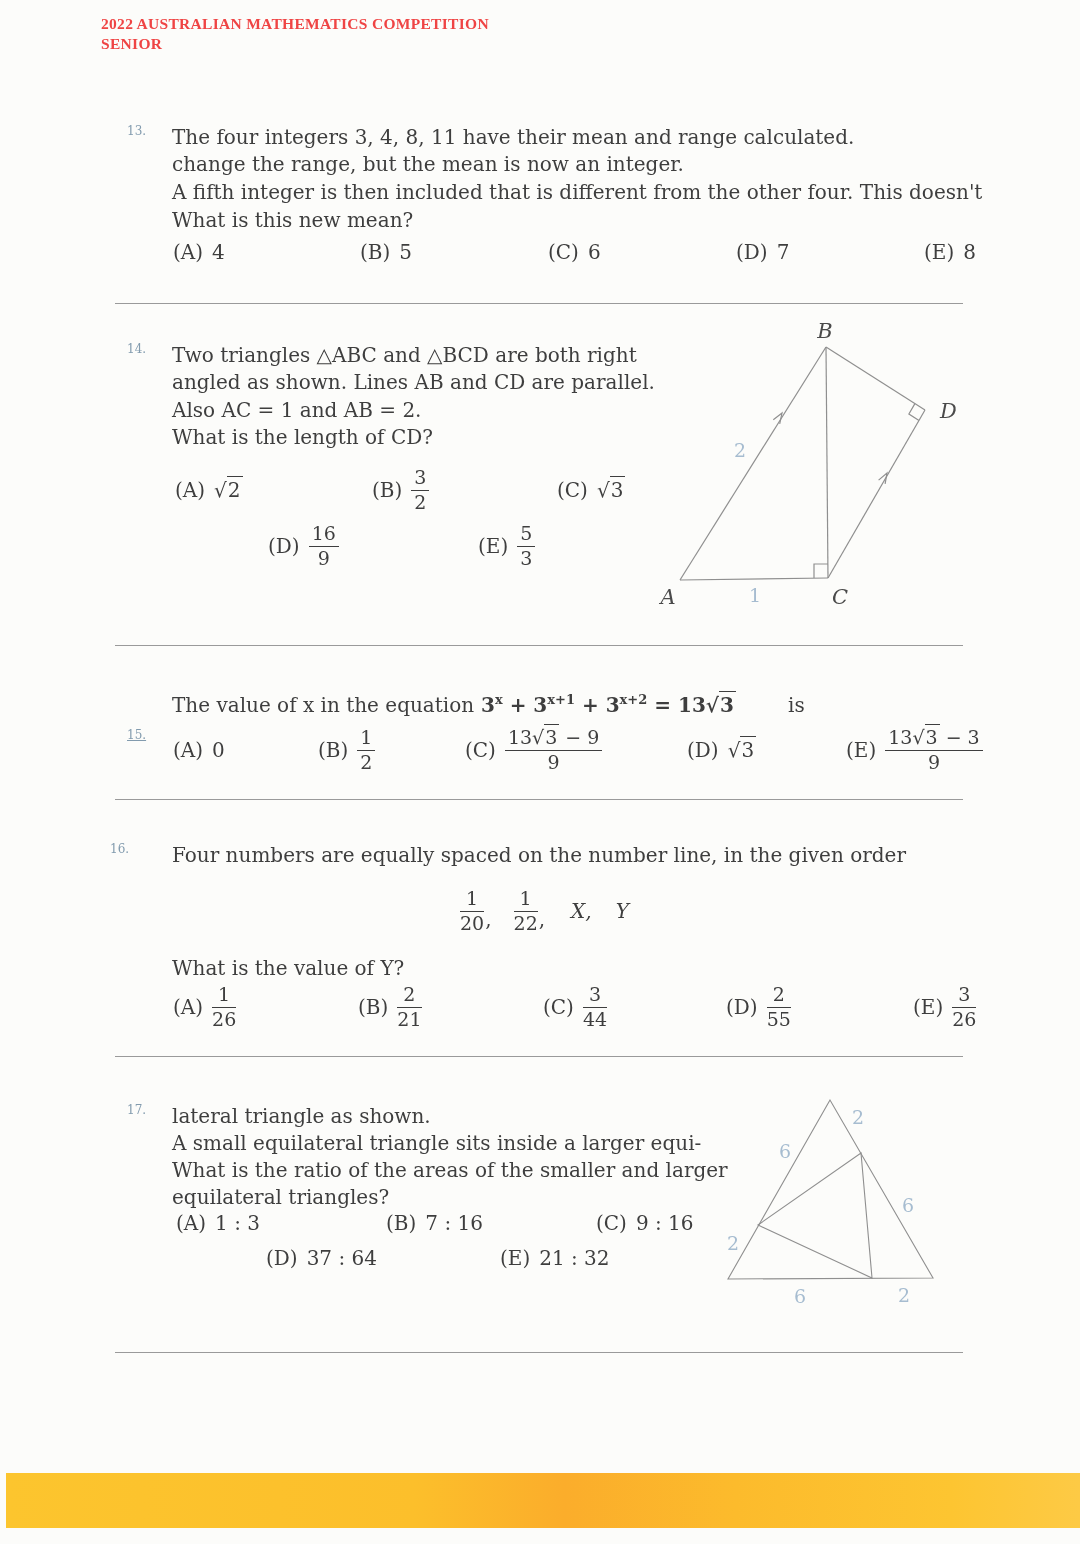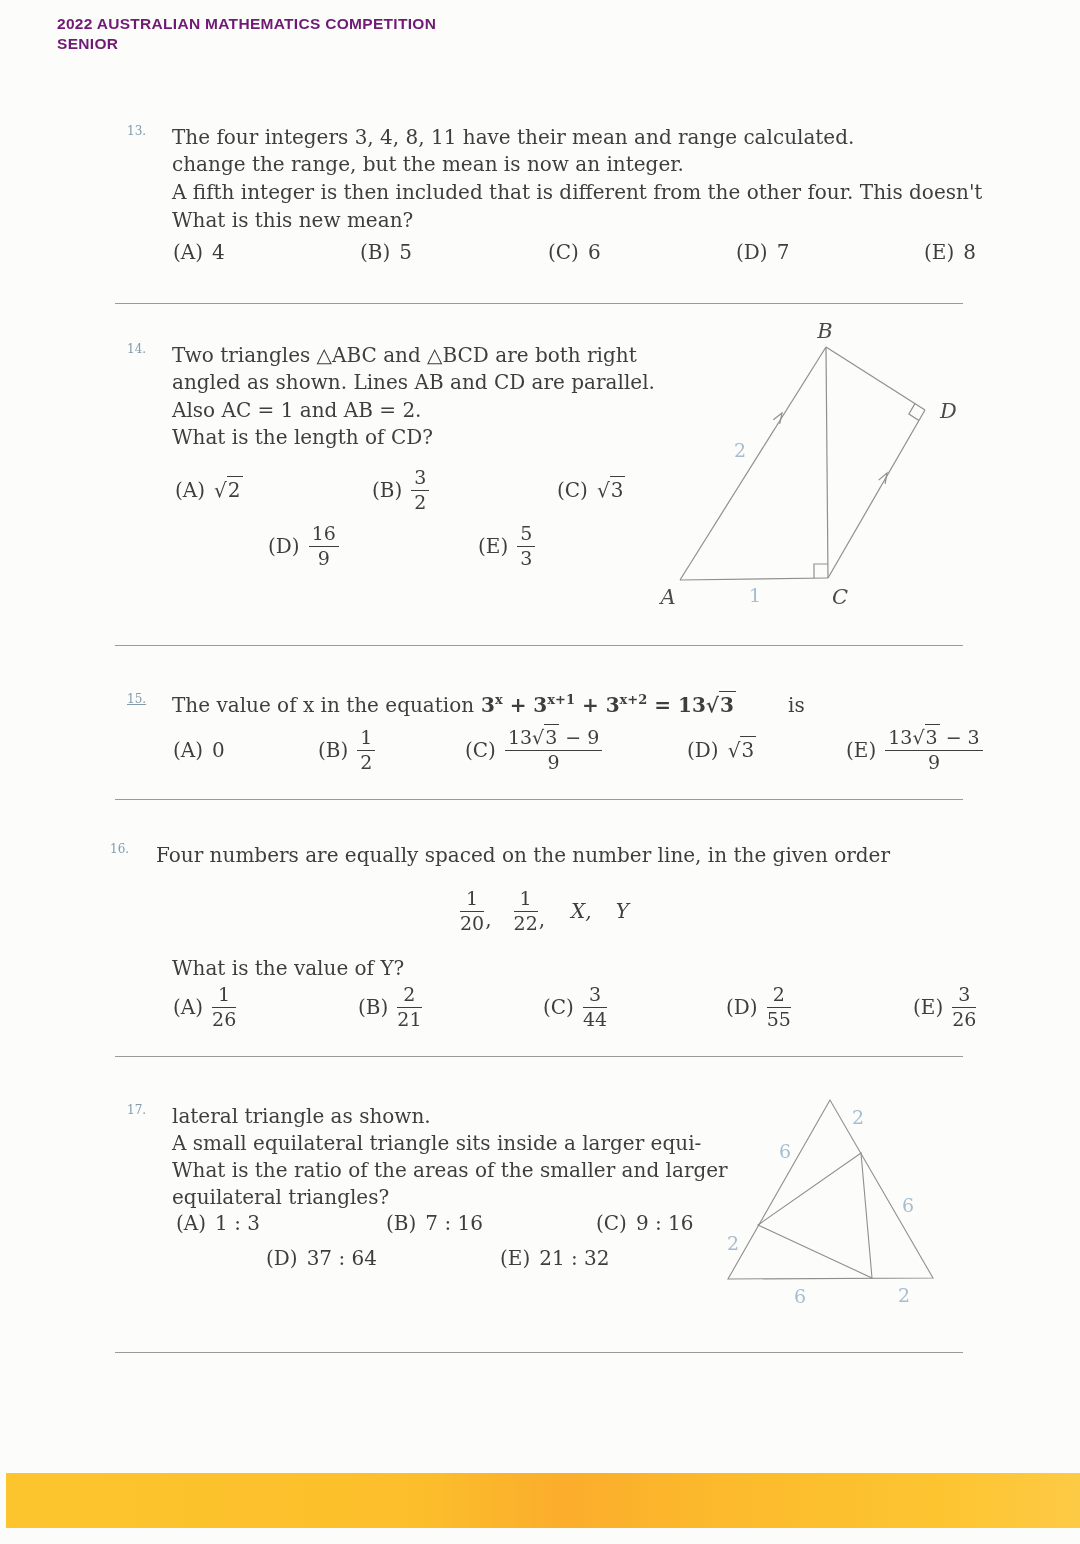--- a/index.html
+++ b/index.html
@@ -3,22 +3,22 @@
 <meta charset="utf-8">
 <style>
   html,body{margin:0;padding:0;background:#e9e9e9;}
   .page{
     position:relative;width:1080px;height:1544px;margin:0 auto;
     background:#fcfcfa;overflow:hidden;
     font-family:"DejaVu Serif", serif;color:#3e3e3e;
   }
   .abs{position:absolute;}
   
-  .hdr{font-family:Liberation Sans, sans-serif;font-weight:bold;
-       font-size:15.5px;line-height:20px;color:#701a75;letter-spacing:.3px;}
+  .hdr{font-family:Liberation Serif, serif;font-weight:bold;
+       font-size:15.5px;line-height:20px;color:#ef4444;letter-spacing:.3px;margin-left:44px;}
   
   .qnum{font-size:12px;color:#829bae;}
   .qbody{font-size:20px;line-height:27.4px;white-space:nowrap;}
   .qbody div{white-space:nowrap;}
   .rule{height:1px;background:#9a9a9a;width:848px;left:115px;}
   
   .optrow{position:absolute;height:48px;}
   .opt{position:absolute;display:flex;align-items:center;height:48px;font-size:20px;white-space:nowrap;}
   .opt .lbl{margin-right:9px;}
   .frac{display:inline-flex;flex-direction:column;align-items:center;
@@ -140,21 +140,21 @@
     <text class="vlabel" x="175" y="18" text-anchor="middle">B</text>
     <text class="vlabel" x="290" y="98">D</text>
     <text class="vlabel" x="18" y="284" text-anchor="middle">A</text>
     <text class="vlabel" x="190" y="284" text-anchor="middle">C</text>
     <text class="mlabel" x="90" y="137" text-anchor="middle">2</text>
     <text class="mlabel" x="105" y="282" text-anchor="middle">1</text>
   </svg>
 
   <div class="abs rule" style="top:645px;"></div>
 
-  <div class="abs qnum" style="left:127px;top:692px;text-decoration:underline;">15.</div>
+  <div class="abs qnum" style="left:127px;top:728px;text-decoration:underline;">15.</div>
   <div class="abs qbody" style="left:172px;top:692px;">The value of x in the equation</div>
   <div class="abs eq" style="left:481px;top:692px;">
     <span>3</span><sup>x</sup><span> + 3</span><sup>x+1</sup><span> + 3</span><sup>x+2</sup><span> = 13</span><span class="sqrt"><span class="rsign">√</span><span class="rcand">3</span></span>
   </div>
   <div class="abs qbody" style="left:740px;top:692px;margin-left:48px;">is</div>
 
   <div class="optrow" style="left:0;top:726px;width:1080px;">
     <div class="opt" style="left:173px;">
       <span class="lbl">(A)</span>
       <span>0</span>
@@ -182,21 +182,21 @@
       <span class="frac">
           <span class="num"><span>13</span><span class="sqrt"><span class="rsign">√</span><span class="rcand">3</span></span><span> − 3</span></span>
           <span class="den">9</span>
         </span>
     </div>
   </div>
 
   <div class="abs rule" style="top:799px;"></div>
 
   <div class="abs qnum" style="left:110px;top:842px;">16.</div>
-  <div class="abs qbody" style="left:156px;top:842px;">Four numbers are equally spaced on the number line, in the given order</div>
+  <div class="abs qbody" style="left:172px;top:842px;">Four numbers are equally spaced on the number line, in the given order</div>
 
   <div class="disprow" style="left:460px;top:886px;">
     <span class="frac">
         <span class="num">1</span>
         <span class="den">20</span>
       </span>
     <span class="comma">,</span>
     <span class="frac" style="margin-left:20px;">
         <span class="num">1</span>
         <span class="den">22</span>

